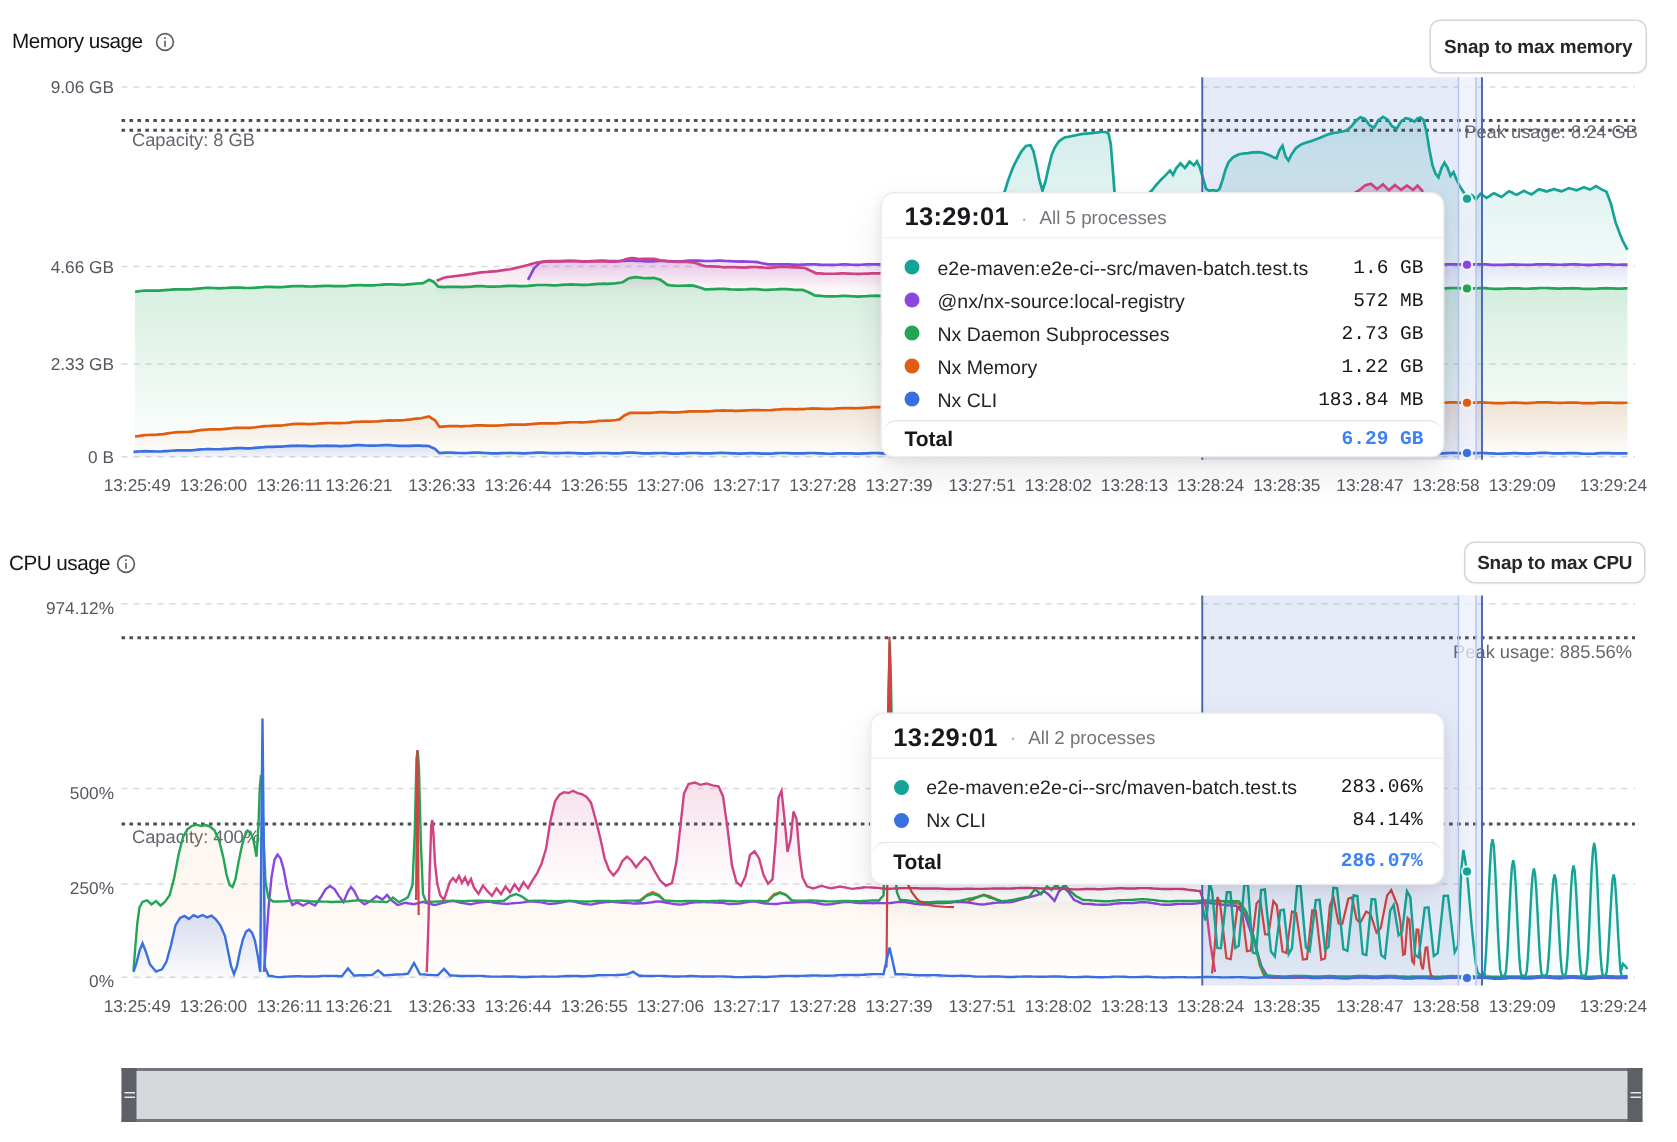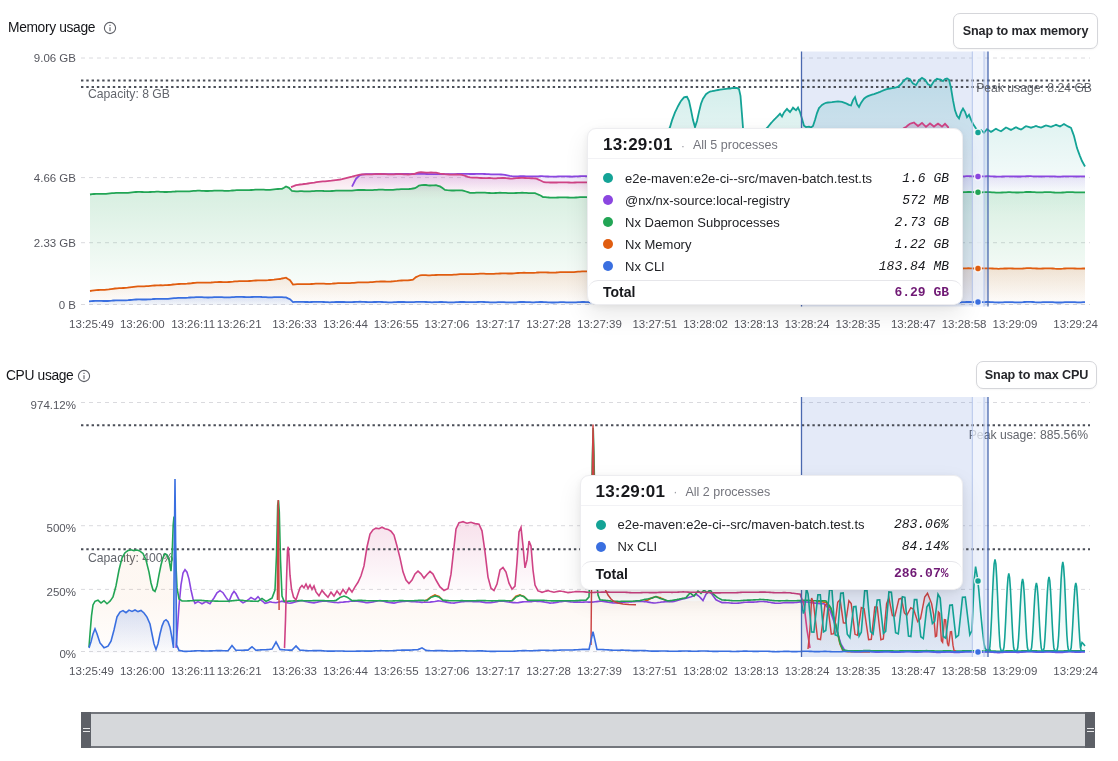--- a/index.html
+++ b/index.html
@@ -9,24 +9,24 @@
 color:#26272b;box-shadow:0 1px 2px rgba(0,0,0,.04);}
 .tip{position:absolute;background:#fff;border:1px solid #ededf0;border-radius:9px;
 box-shadow:0 10px 24px rgba(0,0,0,.09),0 2px 6px rgba(0,0,0,.06);z-index:5;box-sizing:border-box;}
 .tiphead{box-sizing:border-box;height:30px;display:flex;align-items:center;padding:3px 15px 0 15px;border-bottom:1px solid #f2f2f5;}
 .tiphead b{font-size:17px;color:#17181c;letter-spacing:.2px;}
 .tiphead .sep{color:#a0a1a8;margin:0 8px;font-size:13px;}
 .tiphead .prc{color:#74757d;font-size:12.5px;}
 .trow{display:flex;align-items:center;height:22px;padding:0 13px 0 15px;}
 .trow .d{width:10px;height:10px;border-radius:50%;margin-right:12px;flex:none;}
 .trow .nm{font-size:13px;color:#222327;flex:1;white-space:nowrap;}
-.trow .vl{font-family:"Liberation Mono",monospace;font-size:13px;color:#17181c;white-space:pre;font-style:italic;}
+.trow .vl{font-family:"Liberation Mono",monospace;font-size:13px;color:#17181c;white-space:pre;}
 .ttl{display:flex;align-items:center;border-top:1px solid #e6e6ea;padding:0 13px 0 15px;border-radius:10px;}
 .ttl .nm{font-size:14px;font-weight:bold;color:#17181c;flex:1;}
-.ttl .vl{font-family:"Liberation Mono",monospace;font-size:13px;font-weight:bold;color:#701a75;white-space:pre;}
+.ttl .vl{font-family:"Liberation Mono",monospace;font-size:13px;font-weight:bold;color:#3b82f6;white-space:pre;}
 </style></head><body>
 <svg class="abs" style="left:0;top:0" width="1118" height="761">
 <defs>
 <linearGradient id="gteal_m" gradientUnits="userSpaceOnUse" x1="0" y1="75" x2="0" y2="215">
         <stop offset="0" stop-color="#14a396" stop-opacity="0.2"></stop>
         <stop offset="1" stop-color="#14a396" stop-opacity="0.0"></stop>
       </linearGradient>
 <linearGradient id="gpink_m" gradientUnits="userSpaceOnUse" x1="0" y1="171" x2="0" y2="199">
         <stop offset="0" stop-color="#cf4385" stop-opacity="0.2"></stop>
         <stop offset="1" stop-color="#cf4385" stop-opacity="0.0"></stop>

